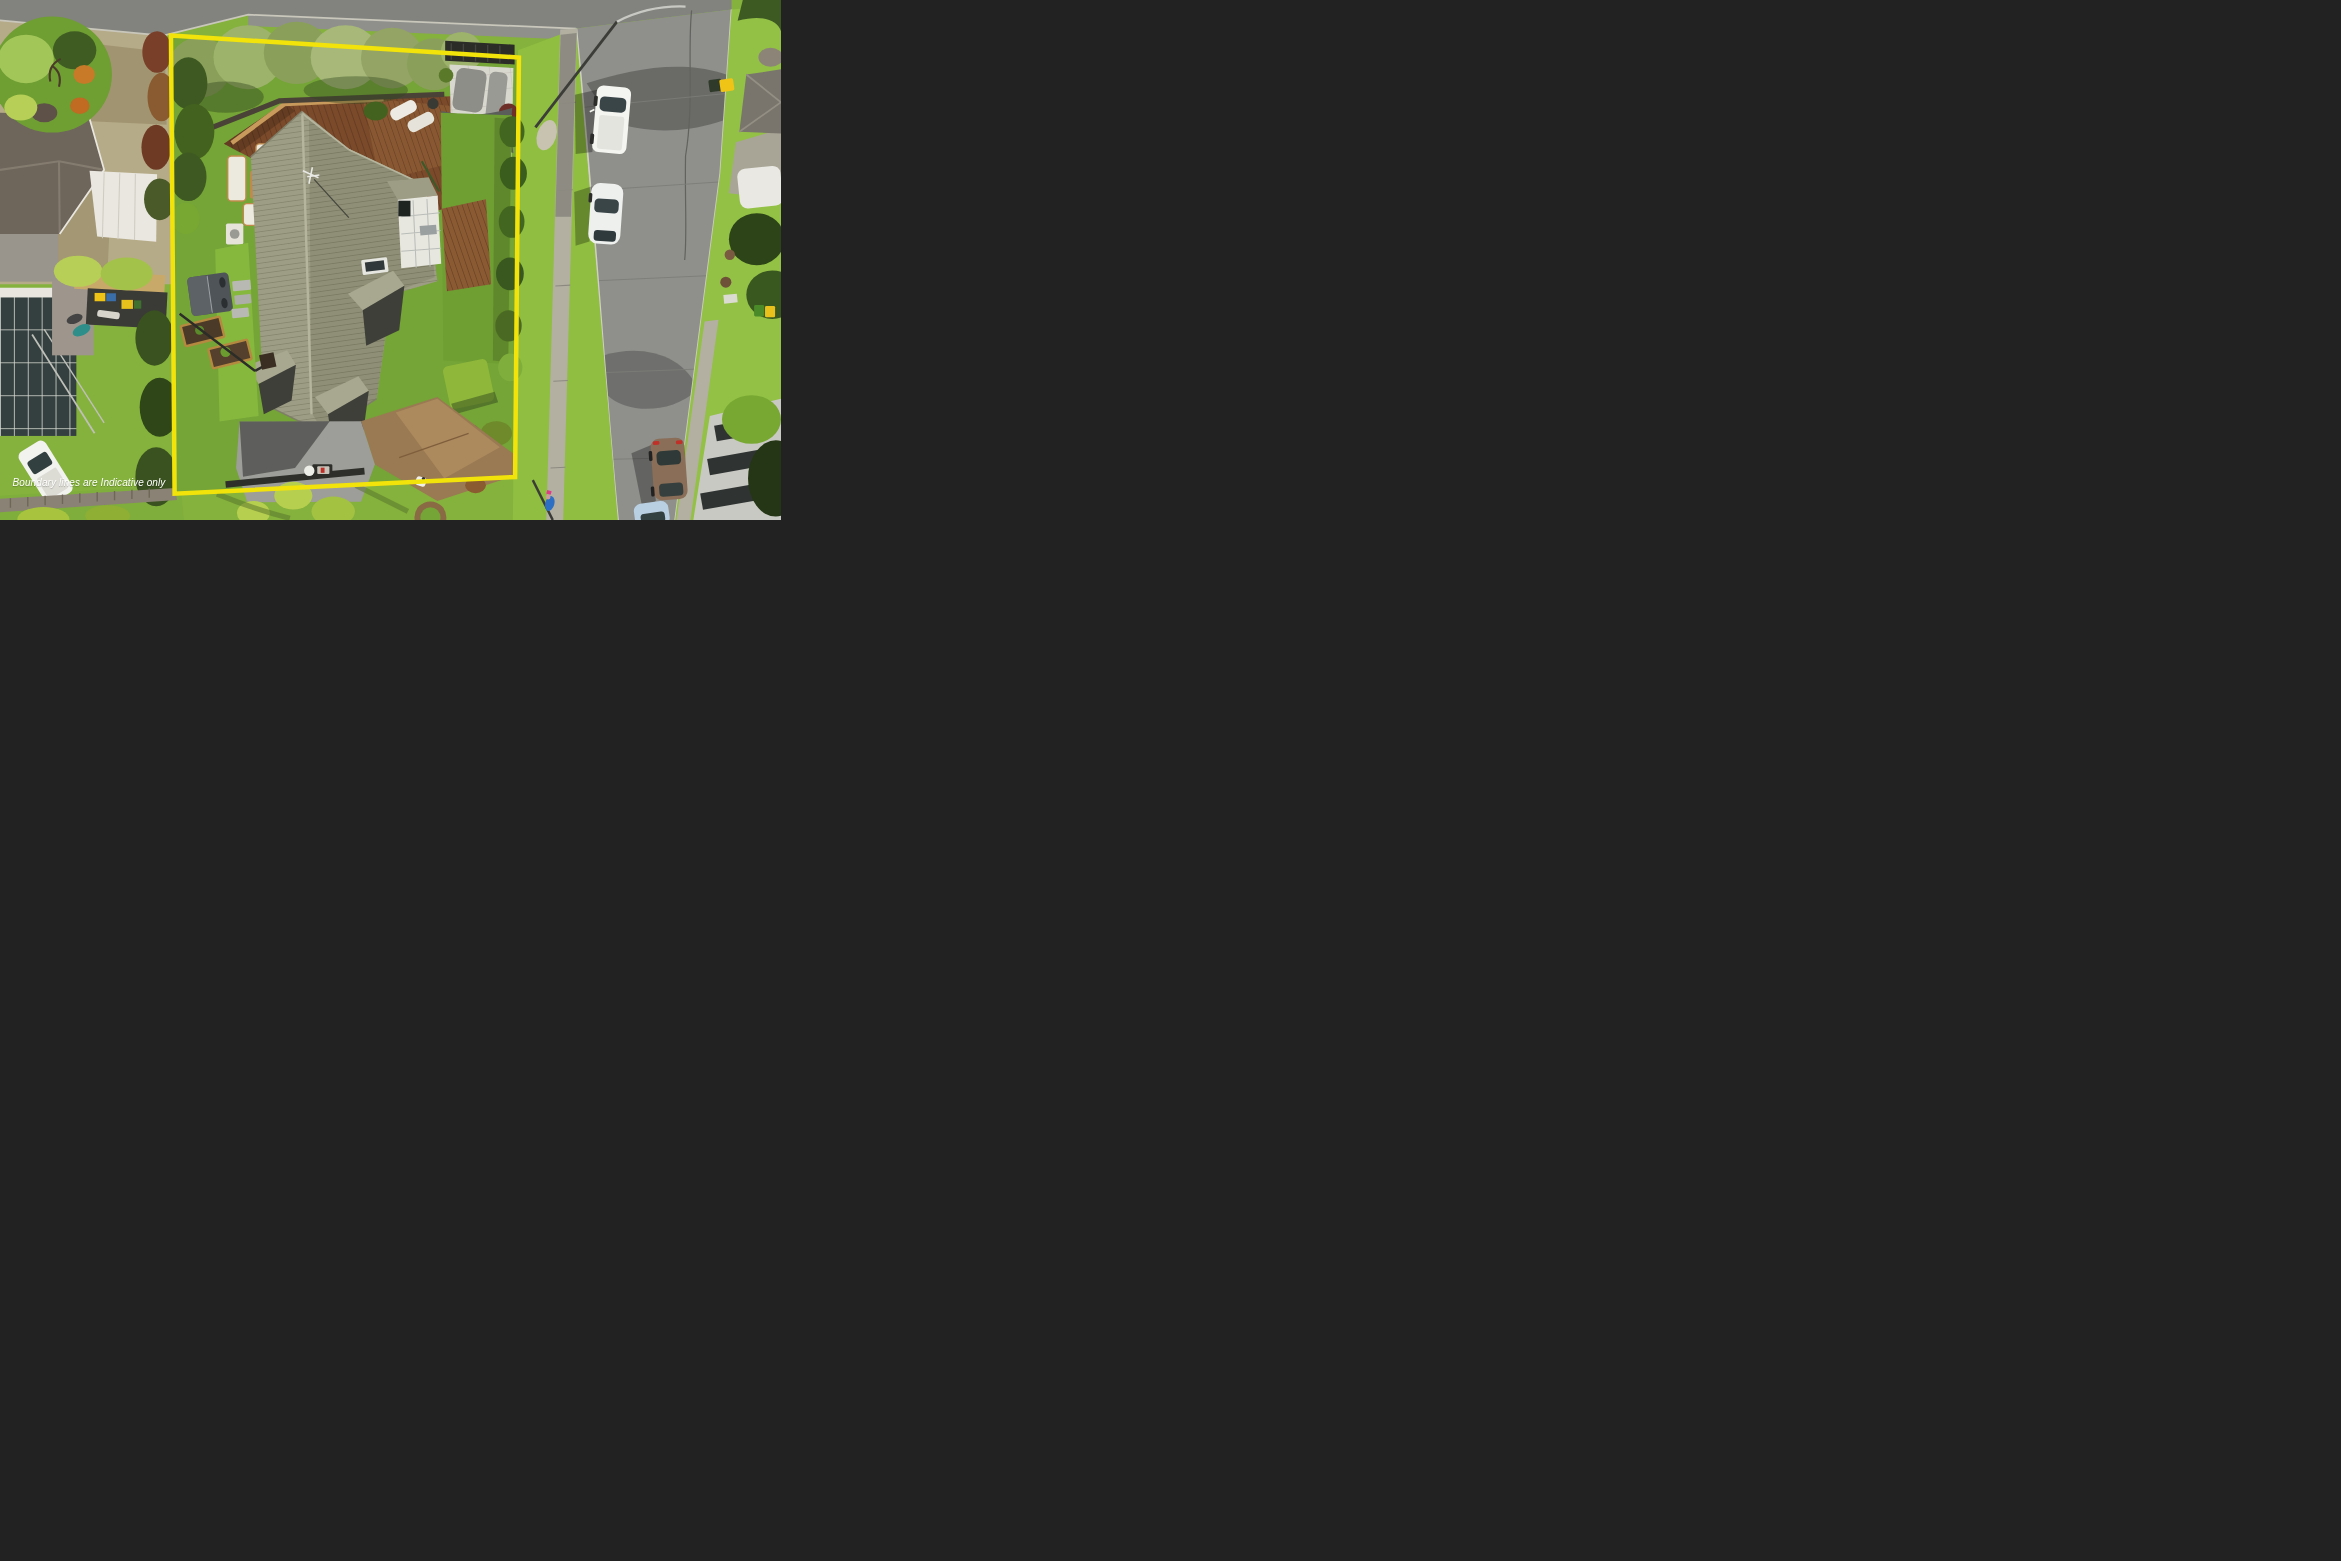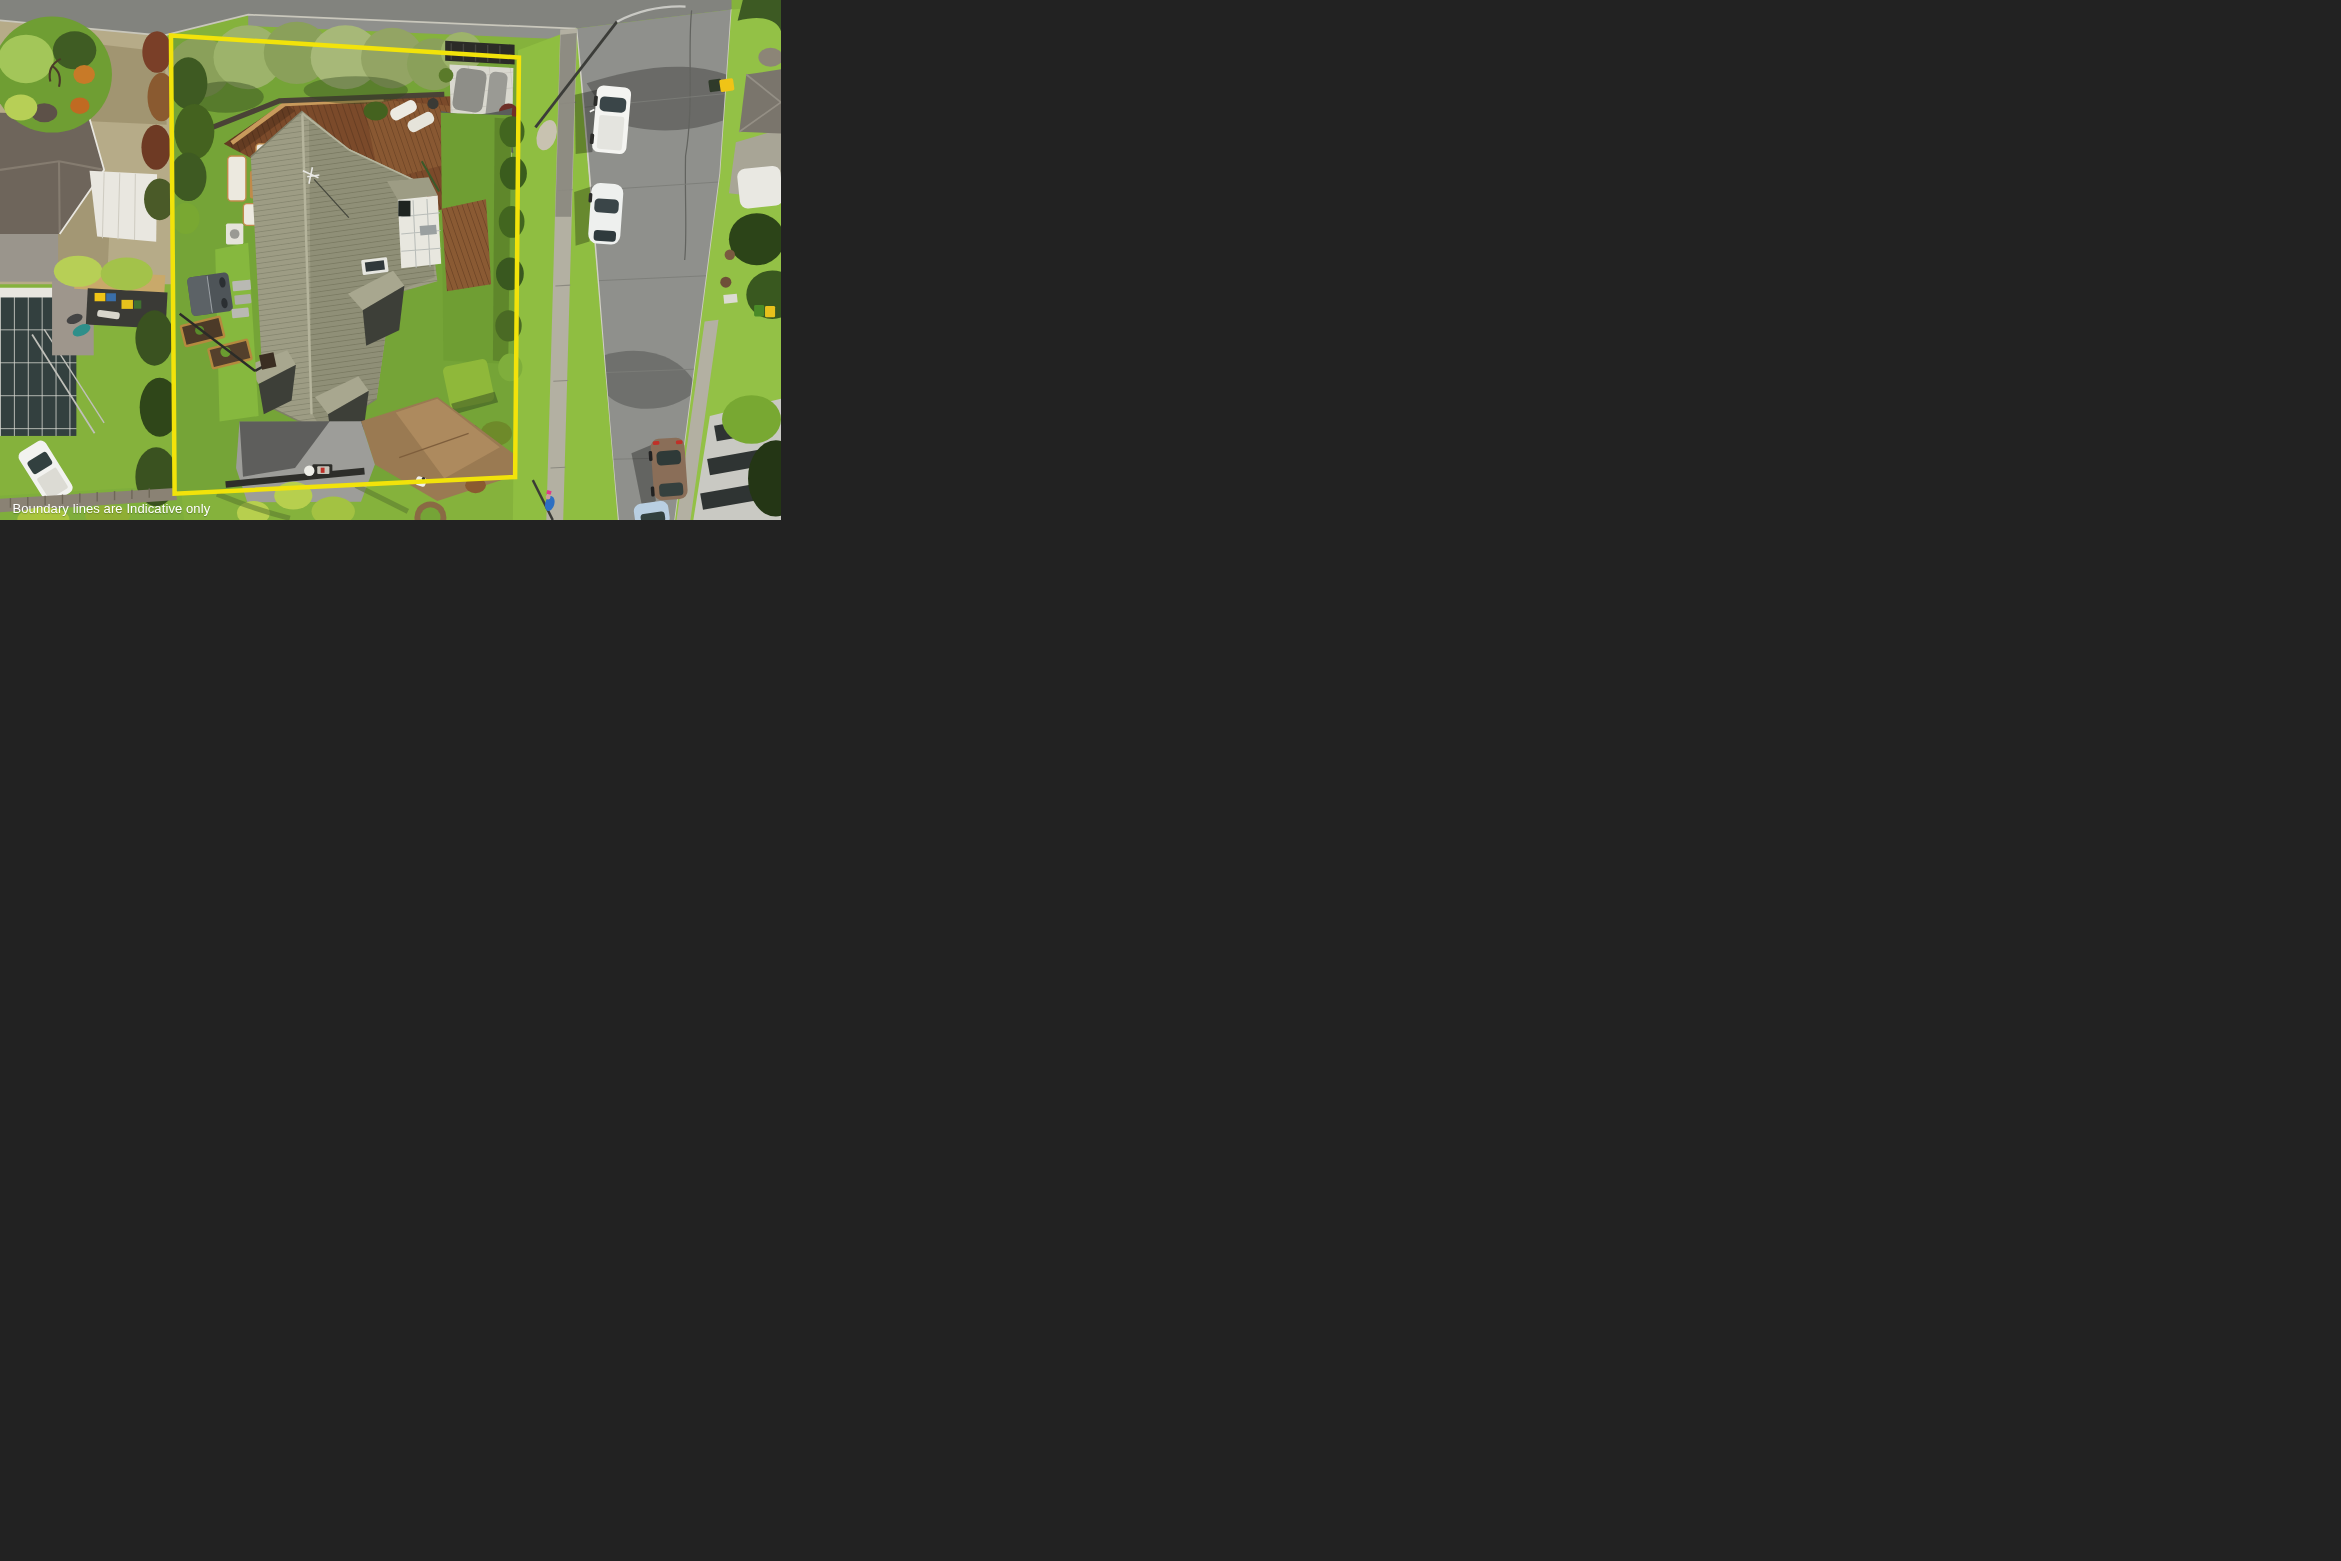--- a/index.html
+++ b/index.html
@@ -1,20 +1,20 @@
 <!DOCTYPE html>
 <html style="font-size:8.3px"><head>
 <meta charset="utf-8">
 <style>
   html,body{margin:0;padding:0;background:#222;}
   .stage{position:relative;width:781px;height:520px;overflow:hidden;
          font-family:"Liberation Sans",sans-serif;background:#7fae3c;}
   svg{display:block;width:781px;height:520px;}
-  .disclaimer{position:absolute;left:12.5px;top:501px;font-size:13px;font-weight:400;
-              letter-spacing:0.1px;color:#fff;text-shadow:0 0.5px 1px rgba(0,0,0,.25);}
+  .disclaimer{position:absolute;left:12.5px;top:477px;font-size:10px;font-weight:400;
+              letter-spacing:0.1px;color:#fff;text-shadow:0 0.5px 1px rgba(0,0,0,.25);font-style:italic;}
 </style>
 </head>
 <body>
 
 <div class="stage">
 <svg viewBox="0 0 4500 3000" preserveAspectRatio="none">
   <defs>
     <pattern id="deckP" width="34" height="34" patternUnits="userSpaceOnUse" patternTransform="rotate(-19)">
       <rect width="34" height="34" fill="#7b4a2a"></rect>
           <rect width="4" height="34" fill="#5e3820"></rect>

